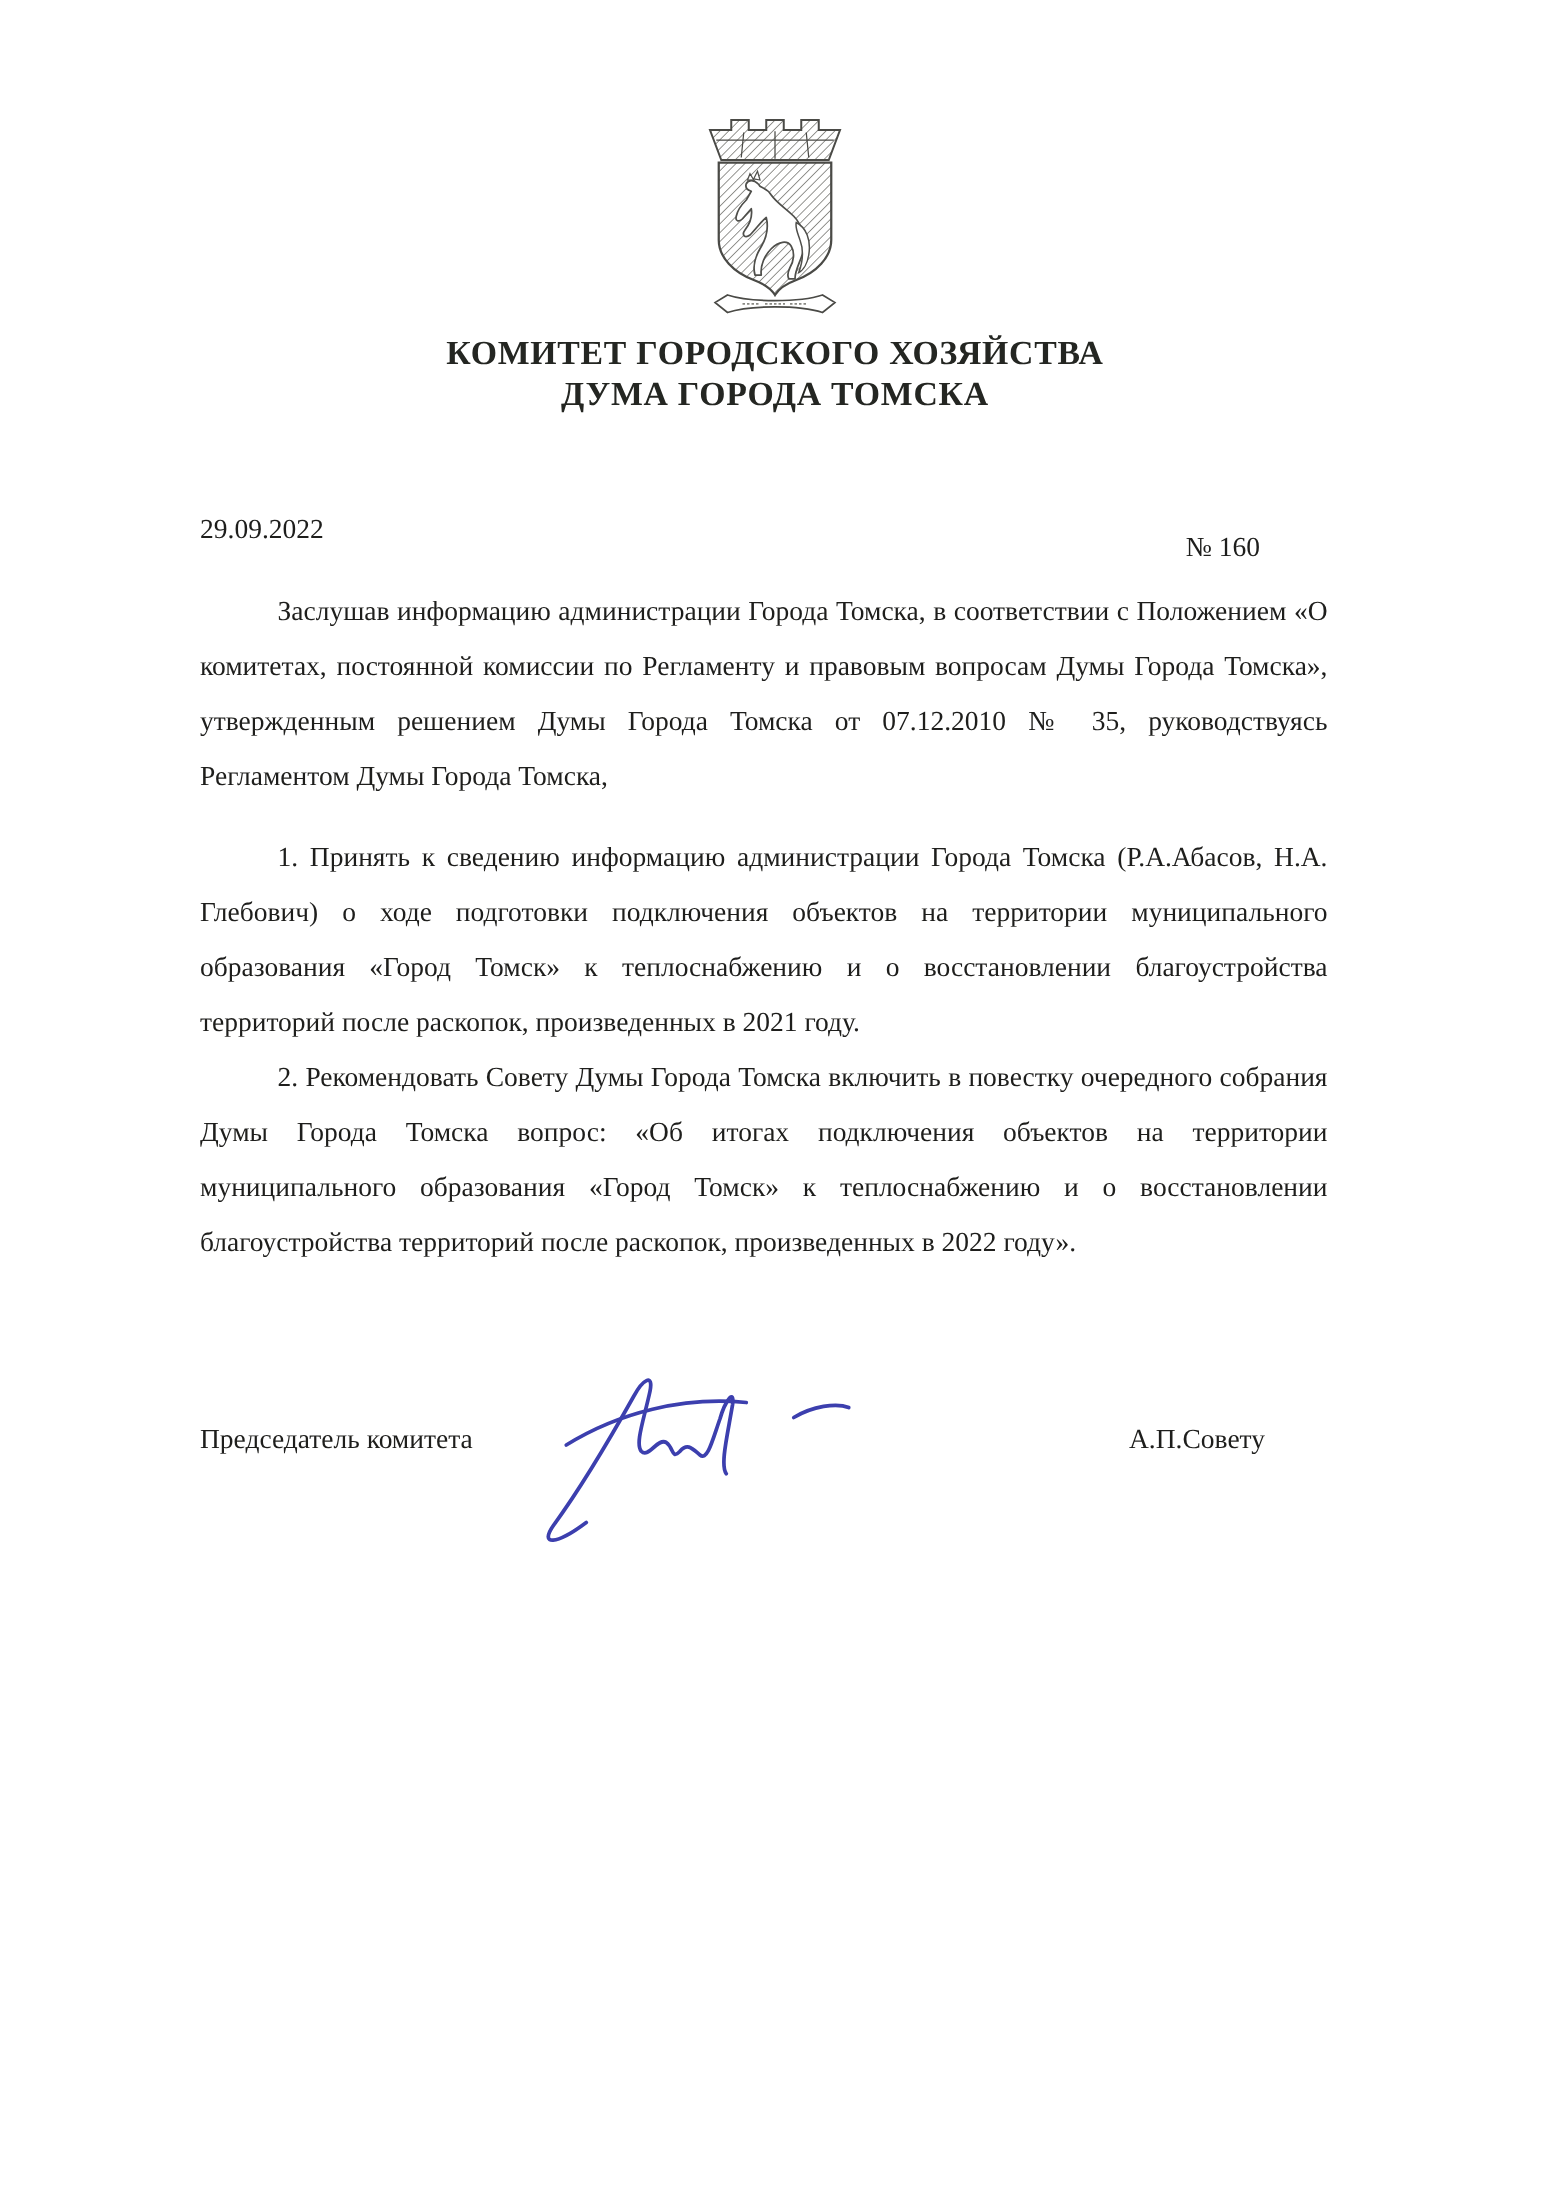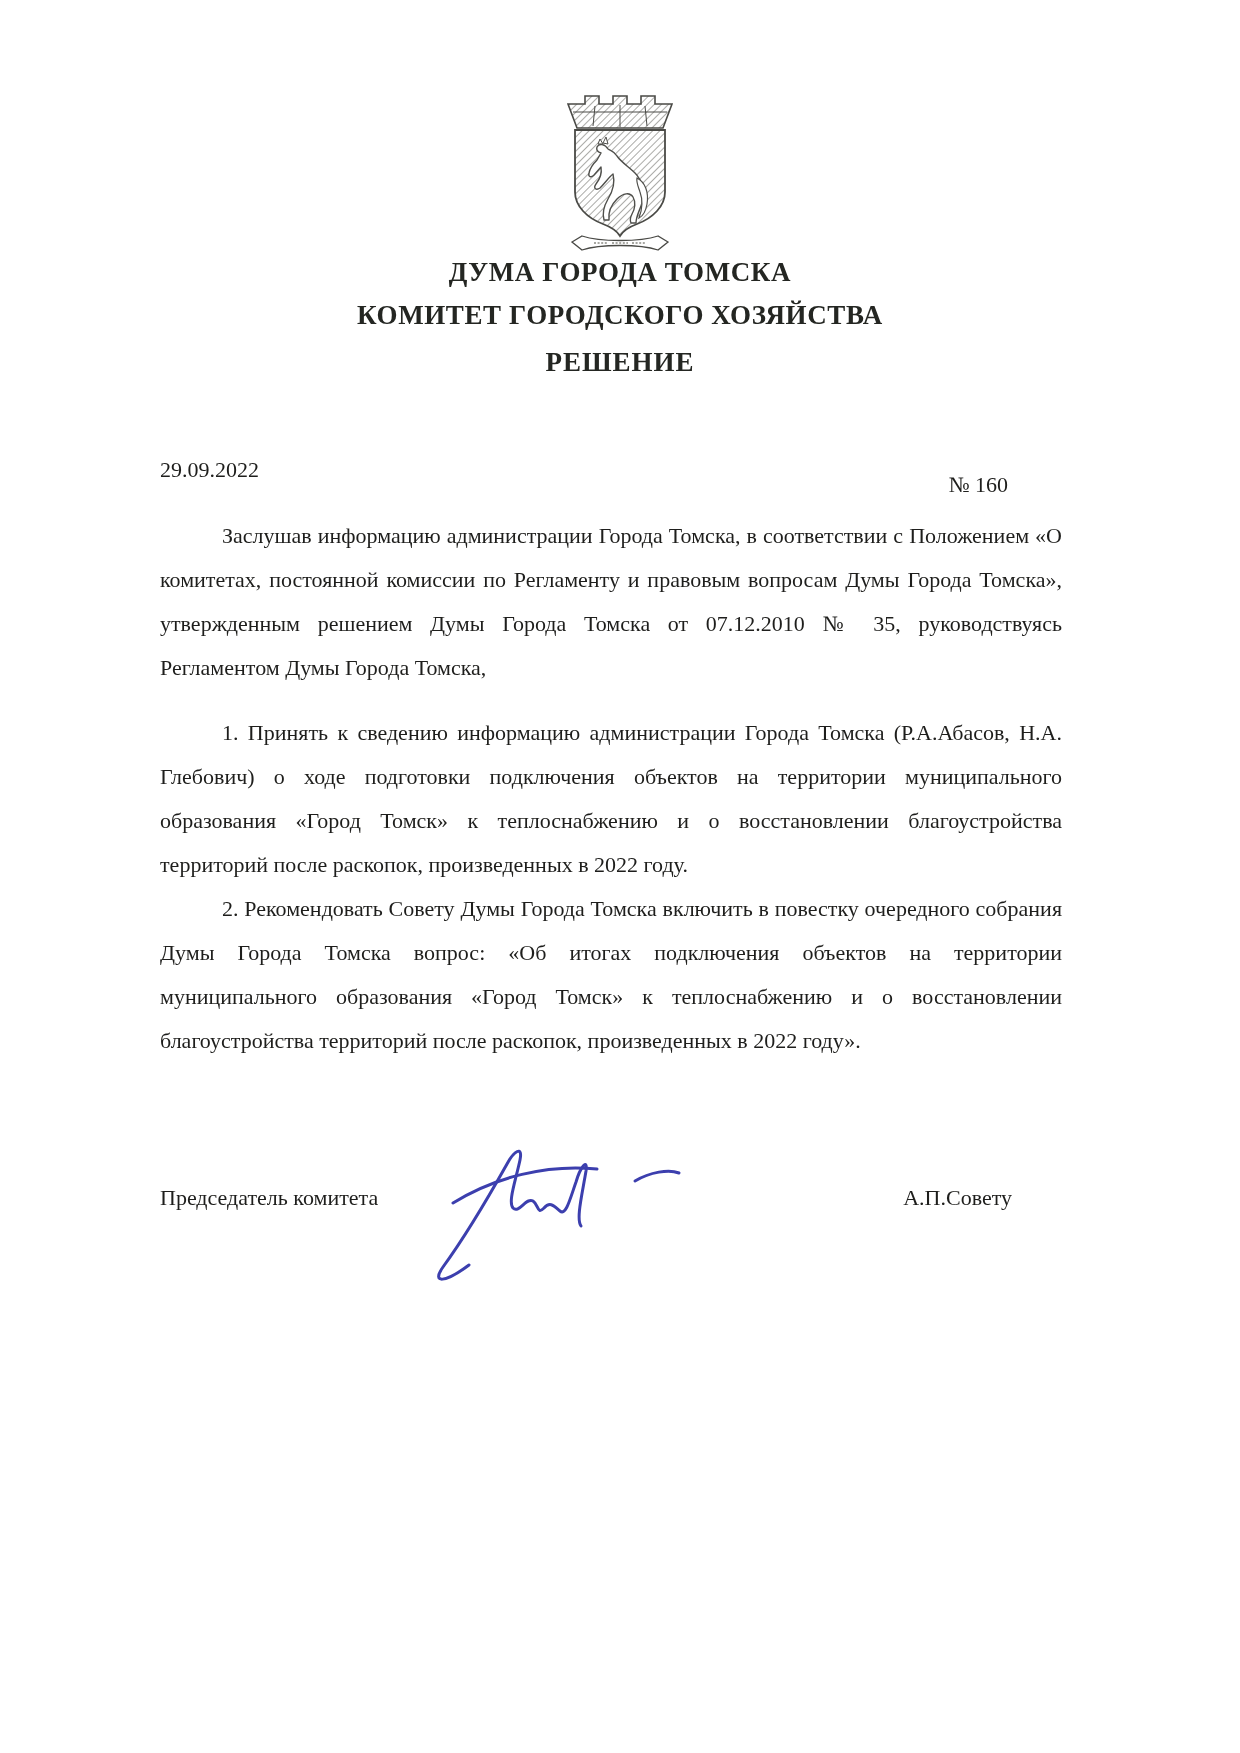--- a/index.html
+++ b/index.html
@@ -103,37 +103,36 @@
         </g>
       </g>
 
       <g transform="translate(45,138)">
         <path d="M12,4 C30,10 70,10 88,4 L98,10 L88,18 C70,12 30,12 12,18 L2,10 Z" fill="#ffffff" stroke="#4a4a46" stroke-width="1.3"></path>
         <path d="M24,11 H38 M42,11 H58 M62,11 H76" stroke="#8a8a84" stroke-width="1.4" stroke-dasharray="2,1.6"></path>
       </g>
     </svg>
   </div>
 
+  <div class="center-heading org2">КОМИТЕТ ГОРОДСКОГО ХОЗЯЙСТВА</div>
   <div class="center-heading org1">ДУМА ГОРОДА ТОМСКА</div>
-  <div class="center-heading org2">КОМИТЕТ ГОРОДСКОГО ХОЗЯЙСТВА</div>
-  <div class="center-heading doc-type">РЕШЕНИЕ</div>
 
   <div class="content">
 
     <div class="date-row">
       <span>29.09.2022</span>
       <span class="doc-number">№ 160</span>
     </div>
 
 
     <p class="body-par preamble">Заслушав информацию администрации Города Томска, в соответствии с Положением «О комитетах, постоянной комиссии по Регламенту и правовым вопросам Думы Города Томска», утвержденным решением Думы Города Томска от 07.12.2010 № 35, руководствуясь Регламентом Думы Города Томска,</p>
 
 
     <div class="items">
-      <p class="body-par">1. Принять к сведению информацию администрации Города Томска (Р.А.Абасов, Н.А. Глебович) о ходе подготовки подключения объектов на территории муниципального образования «Город Томск» к теплоснабжению и о восстановлении благоустройства территорий после раскопок, произведенных в 2022 году.</p>
+      <p class="body-par">1. Принять к сведению информацию администрации Города Томска (Р.А.Абасов, Н.А. Глебович) о ходе подготовки подключения объектов на территории муниципального образования «Город Томск» к теплоснабжению и о восстановлении благоустройства территорий после раскопок, произведенных в 2021 году.</p>
       <p class="body-par">2. Рекомендовать Совету Думы Города Томска включить в повестку очередного собрания Думы Города Томска вопрос: «Об итогах подключения объектов на территории муниципального образования «Город Томск» к теплоснабжению и о восстановлении благоустройства территорий после раскопок, произведенных в 2022 году».</p>
     </div>
 
     <div class="sig-row">
       <span>Председатель комитета</span>
       <svg class="sig-svg" width="300" height="150" viewBox="0 0 300 150">
         <g fill="none" stroke="var(--sig-ink)" stroke-width="3" stroke-linecap="round">
           <path d="M62,128 C38,146 24,147 36,130 C60,97 86,52 100,27 C107,14 116,8 113,23 C108,46 101,65 106,71 C112,77 119,60 126,64 C132,68 130,78 137,71 C143,64 147,69 153,74 C159,79 163,62 169,45 C173,31 181,20 179,34 C175,58 169,82 174,89"></path>
           <path d="M46,66 C88,40 140,27 190,32"></path>
           <path d="M228,44 C243,35 262,32 272,36"></path>

